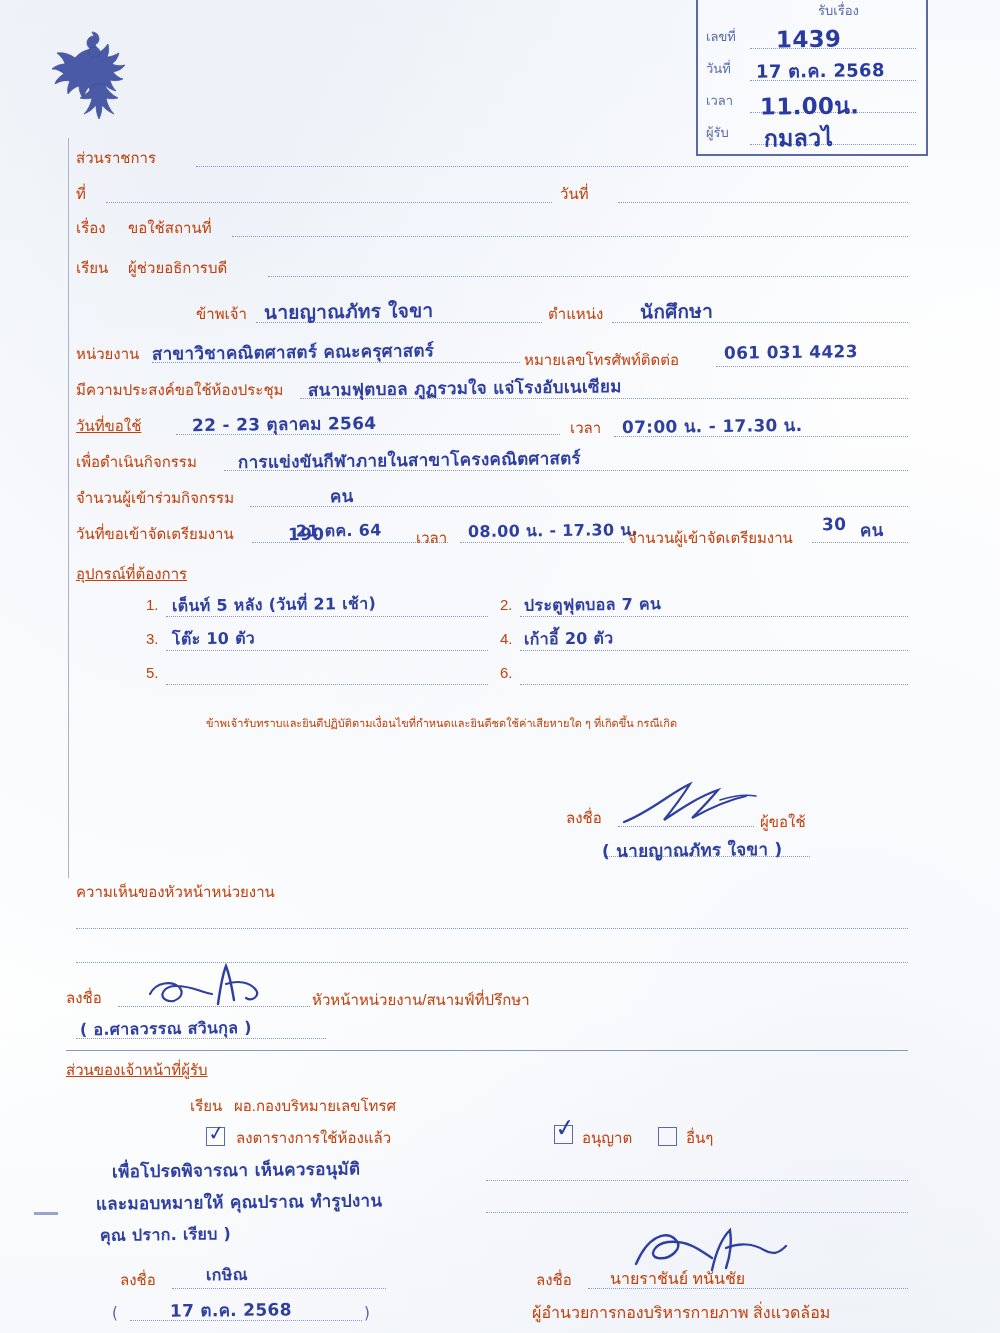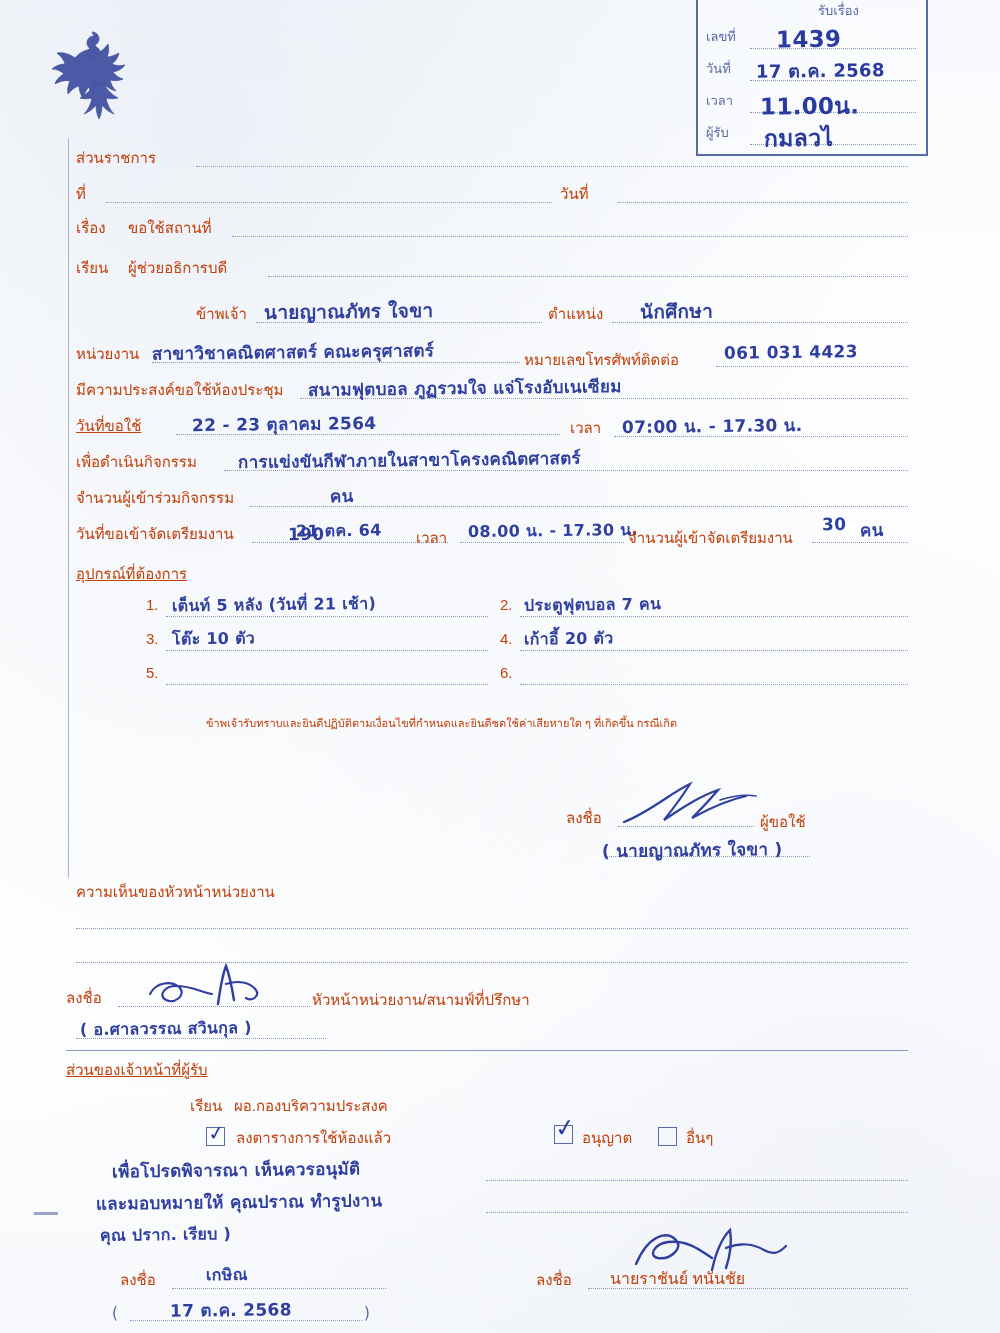--- a/index.html
+++ b/index.html
@@ -261,21 +261,21 @@
   </div>
   <div class="abs field-label" style="left:312px; top:988px;">หัวหน้าหน่วยงาน/สนามฟ์ที่ปรึกษา</div>
   <div class="abs dotline" style="left:76px; top:1038px; width:250px;"></div>
   <div class="abs hand hand-s" style="left:80px; top:1016px;">( อ.ศาลวรรณ  สวินกุล )</div>
 
   <div class="abs solidline" style="left:66px; top:1050px; width:842px;"></div>
 
   <div class="abs field-label underline-label" style="left:66px; top:1058px;">ส่วนของเจ้าหน้าที่ผู้รับ</div>
 
   <div class="abs field-label" style="left:190px; top:1094px;">เรียน</div>
-  <div class="abs field-label" style="left:234px; top:1094px;">ผอ.กองบริความประสงค</div>
+  <div class="abs field-label" style="left:234px; top:1094px;">ผอ.กองบริหมายเลขโทรศ</div>
 
   <div class="abs" style="left:206px; top:1126px;">
     <span class="checkbox">
       <span class="check-mark">✓</span>
     </span>
   </div>
   <div class="abs field-label" style="left:236px; top:1126px;">ลงตารางการใช้ห้องแล้ว</div>
 
   <div class="abs" style="left:554px; top:1124px;">
     <span class="checkbox">
@@ -308,15 +308,16 @@
   <div class="abs hand hand-s" style="left:206px; top:1262px;">เกษิณ</div>
 
   <div class="abs paren" style="left:112px; top:1304px;">(</div>
   <div class="abs dotline" style="left:130px; top:1320px; width:232px;"></div>
   <div class="abs paren" style="left:364px; top:1304px;">)</div>
   <div class="abs hand hand-m" style="left:170px; top:1296px;">17 ต.ค. 2568</div>
 
   <div class="abs field-label" style="left:536px; top:1268px;">ลงชื่อ</div>
   <div class="abs dotline" style="left:588px; top:1288px; width:320px;"></div>
   <div class="abs field-label" style="left:610px; top:1266px; font-size:16px;">นายราชันย์  ทนันชัย</div>
+  <div class="abs field-label" style="left:532px; top:1300px; font-size:16px;">ผู้อำนวยการกองบริหารกายภาพ สิ่งแวดล้อม</div>
 
   <div class="edge-mark" style="left:34px; top:1212px; width:24px; height:3px;"></div>
 </div>
 
 </body></html>

